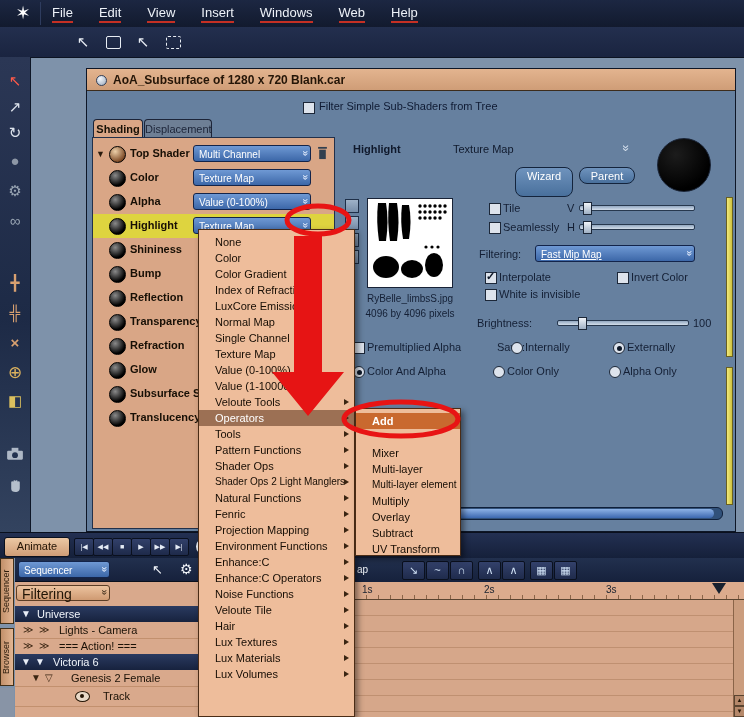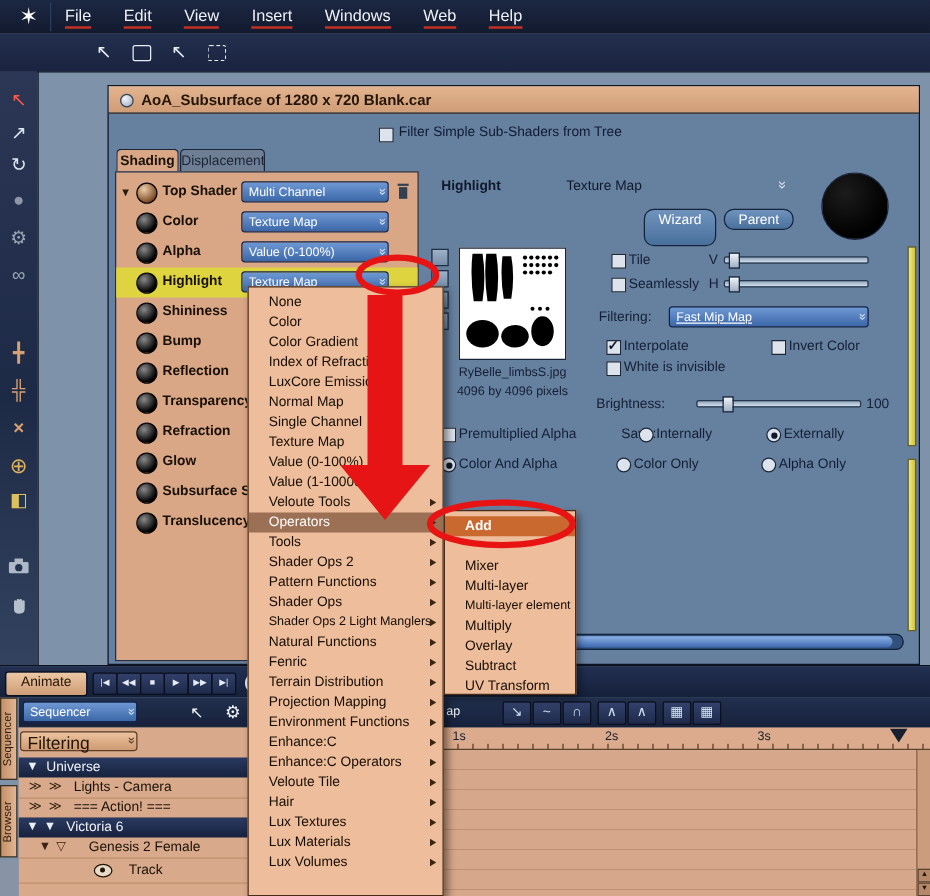--- a/index.html
+++ b/index.html
@@ -395,31 +395,30 @@
     <div class="mi">Index of Refraction</div>
     <div class="mi">LuxCore Emission</div>
     <div class="mi">Normal Map</div>
     <div class="mi">Single Channel</div>
     <div class="mi">Texture Map</div>
     <div class="mi">Value (0-100%)</div>
     <div class="mi">Value (1-10000%)</div>
     <div class="mi sub">Veloute Tools</div>
     <div class="mi sub opsel">Operators</div>
     <div class="mi sub">Tools</div>
-    <div class="mi sub">Shader Ops 2</div>
     <div class="mi sub">Pattern Functions</div>
     <div class="mi sub">Shader Ops</div>
     <div class="mi sub" style="font-size:10px;">Shader Ops 2 Light Manglers</div>
     <div class="mi sub">Natural Functions</div>
     <div class="mi sub">Fenric</div>
-    <div class="mi sub">Terrain Distribution</div>
     <div class="mi sub">Projection Mapping</div>
     <div class="mi sub">Environment Functions</div>
     <div class="mi sub">Enhance:C</div>
     <div class="mi sub">Enhance:C Operators</div>
+    <div class="mi sub">Noise Functions</div>
     <div class="mi sub">Veloute Tile</div>
     <div class="mi sub">Hair</div>
     <div class="mi sub">Lux Textures</div>
     <div class="mi sub">Lux Materials</div>
     <div class="mi sub">Lux Volumes</div>
   </div>
 
   <div class="popup" style="left:355px;top:408px;width:106px;height:148px;z-index:510;">
     <div class="mi addsel">Add</div>
     <div class="mi"></div>

